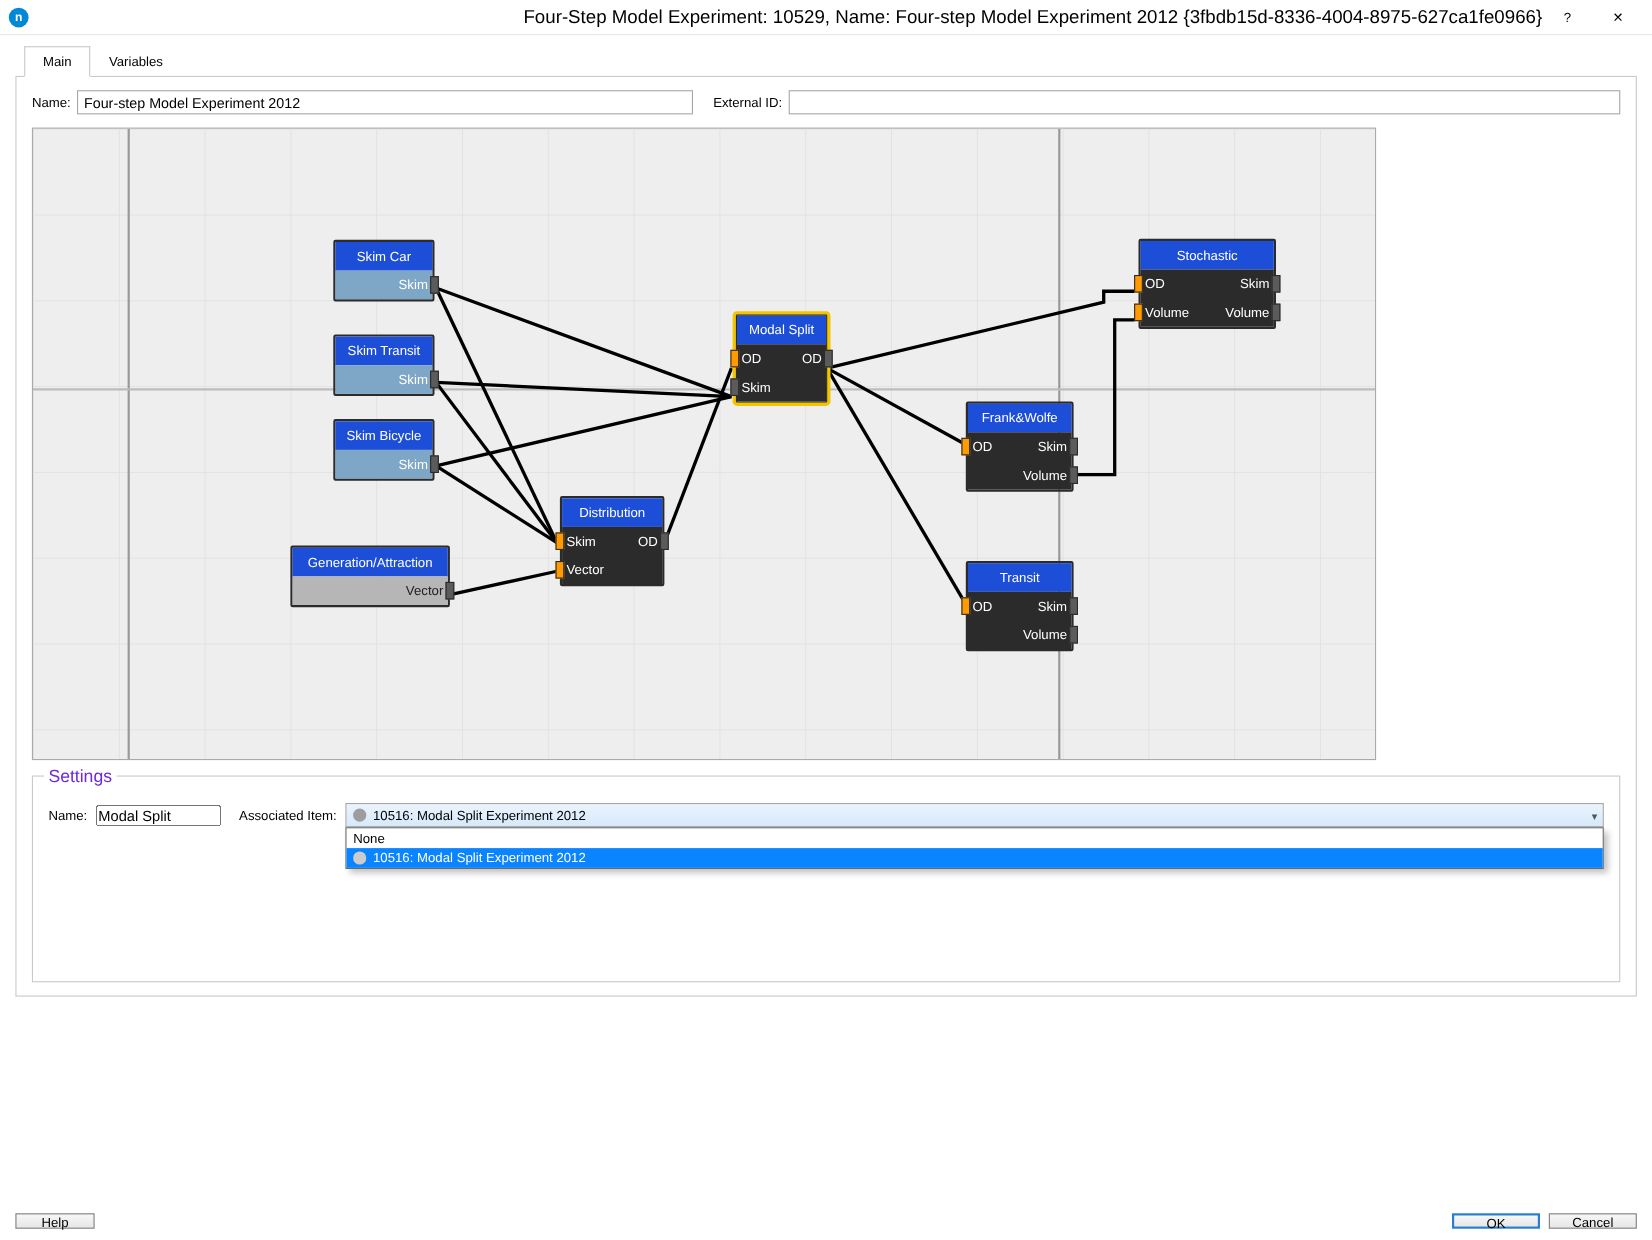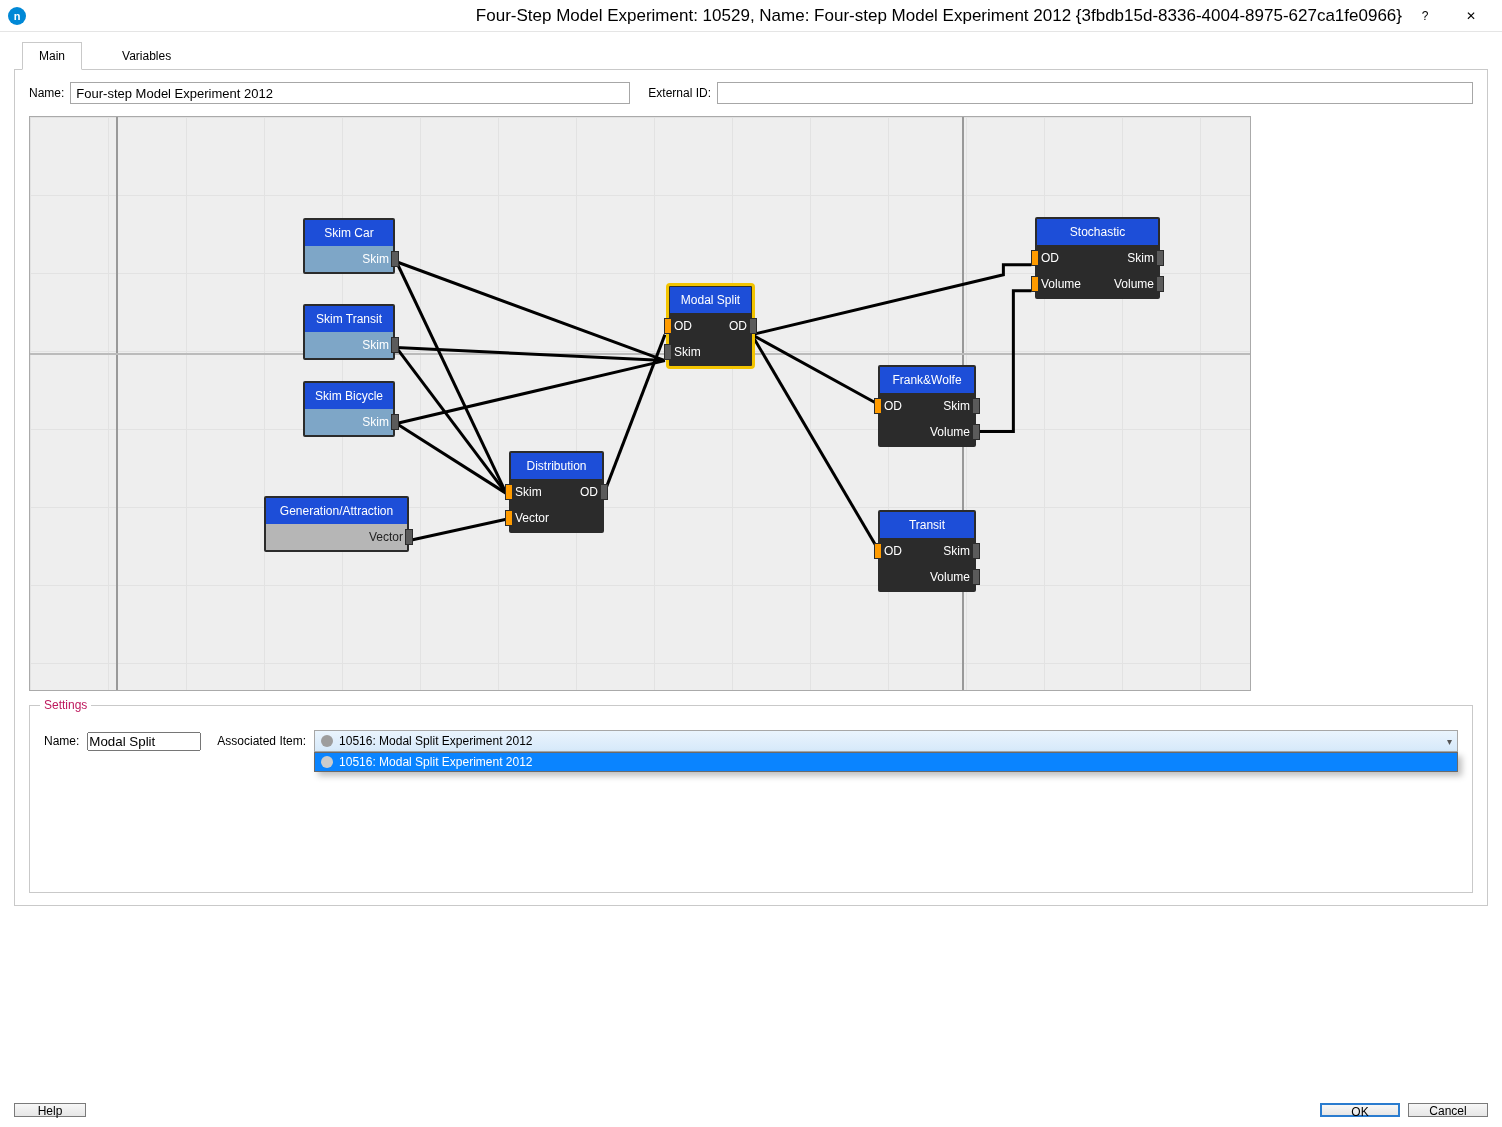--- a/index.html
+++ b/index.html
@@ -8,21 +8,21 @@
 
 .titlebar { height: 32px; display: flex; align-items: center; padding: 0 8px; border-bottom: 1px solid #e5e5e5; }
 .titlebar .app-icon { width: 18px; height: 18px; border-radius: 50%; background: #0088d6; color: #fff; font-weight: bold; font-size: 11px; display: flex; align-items: center; justify-content: center; margin-right: 6px; }
 .titlebar .title { flex: 1; font-size: 17px; text-align: right; }
 .titlebar .win-btn { width: 46px; height: 32px; display: flex; align-items: center; justify-content: center; cursor: pointer; }
 
 
 .content { padding: 10px 14px 0 14px; position: relative; }
 
 
-.tabs { display: flex; margin-bottom: -1px; padding-left: 8px; gap: 23px; }
+.tabs { display: flex; margin-bottom: -1px; padding-left: 8px; }
 .tab { padding: 6px 16px; border: 1px solid transparent; border-bottom: none; cursor: pointer; font-size: 12px; }
 .tab.active { background: #fff; border-color: #c9c9c9; border-bottom: 1px solid #fff; }
 
 .panel { border: 1px solid #c9c9c9; padding: 12px 14px; }
 
 .row { display: flex; align-items: center; gap: 6px; }
 .row label { font-size: 12px; }
 .row input[type=text] { height: 22px; border: 1px solid #a7a7a7; padding: 0 5px; font-size: 13px; }
 .name-field { position: relative; margin-bottom: 12px; }
 .name-input { width: 560px; }
@@ -58,21 +58,21 @@
 .plug.orange { background: #ff9b00; }
 .plug-left  { position:absolute; left:-6px; top:5px; }
 .plug-right { position:absolute; right:-6px; top:5px; }
 .port-text { padding: 0 4px; }
 
 svg.edges { position:absolute; inset:0; pointer-events:none; }
 svg.edges path, svg.edges line { stroke: #000; stroke-width: 3; fill: none; }
 
 
 .settings { position: relative; margin-top: 14px; border: 1px solid #c9c9c9; padding: 24px 14px 140px 14px; }
-.settings .legend { position:absolute; top:-8px; left:10px; background:#fff; padding:0 4px; font-size:12px; color:#be185d; }
+.settings .legend { position:absolute; top:-8px; left:10px; background:#fff; padding:0 4px; font-size:16px; color:#6d28d9; }
 .settings-row { display:flex; align-items:center; gap:8px; }
 .assoc-wrap { flex:1; position:relative; }
 .assoc-select { width:100%; height:22px; border:1px solid #a7a7a7; background: linear-gradient(#eaf4fd,#d6e9fa); display:flex; align-items:center; padding:0 20px 0 6px; gap:6px; cursor:pointer; }
 .assoc-select .chev { position:absolute; right:6px; top:6px; font-size:10px; color:#555; }
 .dot { width:12px; height:12px; border-radius:50%; background:#9d9d9d; }
 .dropdown { position:absolute; top:22px; left:0; right:0; background:#fff; border:1px solid #6a6a6a; box-shadow: 4px 4px 6px rgba(0,0,0,0.25); z-index:10; }
 .dropdown .opt { padding:2px 6px; font-size:12px; display:flex; align-items:center; gap:6px; cursor:pointer; }
 .dropdown .opt.sel { background:#0a84ff; color:#fff; }
 
 .footer { position:absolute; left:0; right:0; bottom:10px; display:flex; padding:0 14px; gap:8px; }
@@ -271,20 +271,23 @@
         <label>Name:</label>
         <input type="text" style="width: 114px;" value="Modal Split">
         <label style="margin-left:8px;">Associated Item:</label>
         <div class="assoc-wrap">
           <div class="assoc-select">
             <span class="dot"></span>
             <span>10516: Modal Split Experiment 2012</span>
             <span class="chev">▾</span>
           </div>
           <div class="dropdown">
+            <div class="opt">
+              <span>None</span>
+            </div>
             <div class="opt sel">
               <span class="dot" style="background:#ccc;"></span>
               <span>10516: Modal Split Experiment 2012</span>
             </div>
           </div>
         </div>
       </div>
     </div>
 
   </div>

